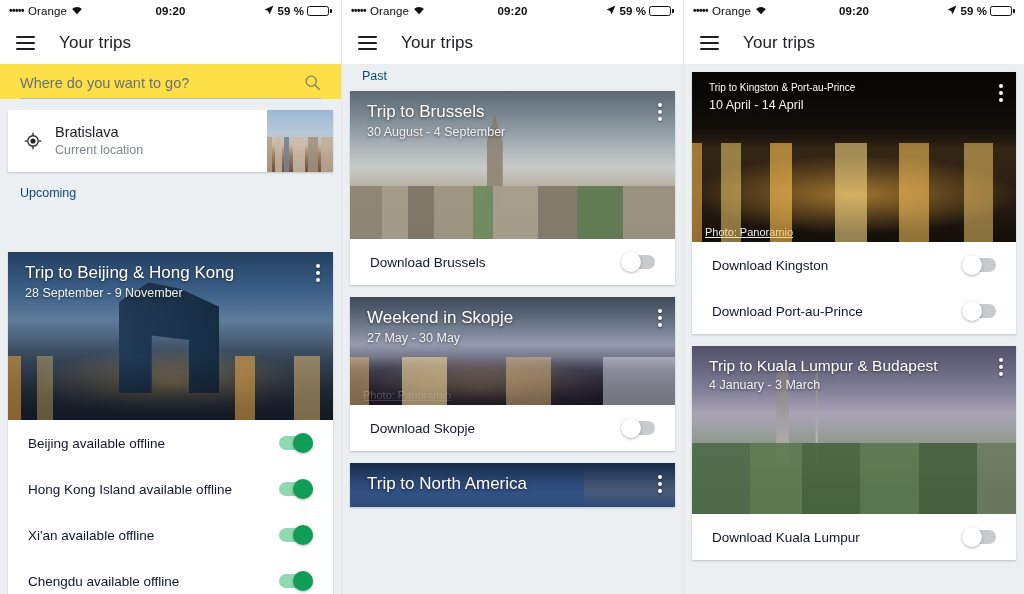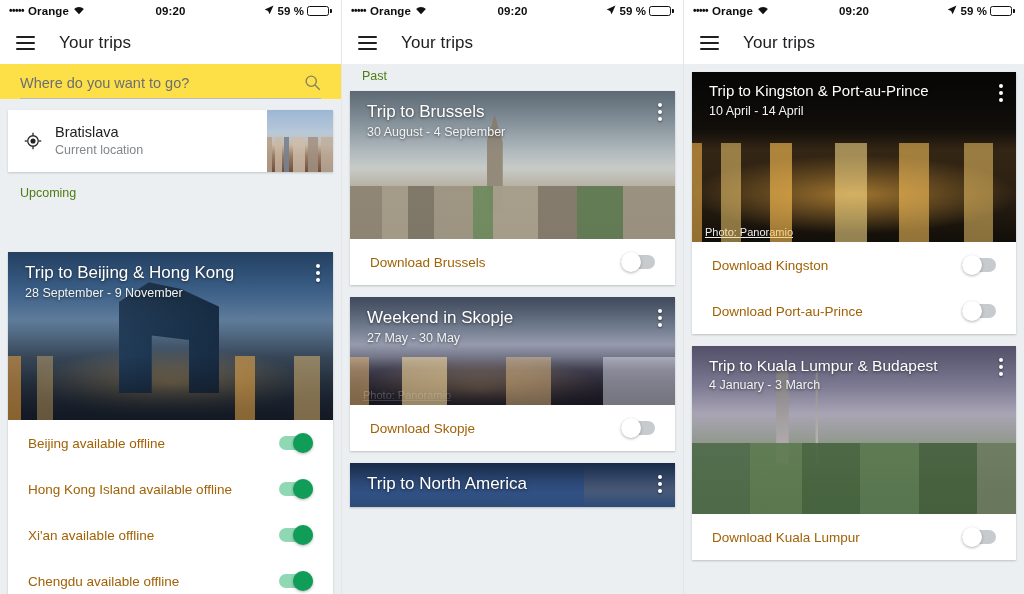--- a/index.html
+++ b/index.html
@@ -23,21 +23,21 @@
   .phone.p2, .phone.p3 { border-left: 1px solid #e6e6e6; }
 
   
   .statusbar {
     height: 22px; background: #fff; display: flex; align-items: center;
     padding: 0 9px; font-size: 11.5px; font-weight: bold; color: #0d0d0d;
     letter-spacing: 0.1px;
   }
   .sb-left { display: flex; align-items: center; gap: 4px; flex: 1 1 0; }
   .sb-dots { letter-spacing: -0.5px; font-size: 10px; line-height: 1; }
-  .sb-carrier { font-weight: bold; }
+  .sb-carrier { font-weight: normal; }
   .sb-wifi { font-size: 11px; line-height: 1; }
   .sb-center { flex: 0 0 auto; }
   .sb-right { display: flex; align-items: center; gap: 3px; flex: 1 1 0; justify-content: flex-end; }
   .sb-loc { font-size: 11px; transform: rotate(0deg); }
   .battery {
     display: inline-flex; align-items: center; gap: 1px;
   }
   .bat-body {
     width: 22px; height: 10px; border: 1.3px solid #111; border-radius: 2.5px;
     position: relative; padding: 1px;
@@ -82,21 +82,21 @@
   .loc-thumb {
     width: 66px; flex: 0 0 auto; position: relative; overflow: hidden;
     background: linear-gradient(to bottom, #9cb7d4 0%, #b9c9d8 38%, #c9b9a6 56%, #9a7b63 74%, #6e4f3c 100%);
   }
   .loc-thumb::after {
     content: ""; position: absolute; left: 0; right: 0; top: 44%; bottom: 0;
     background:
       linear-gradient(90deg, rgba(180,160,140,.85) 0 8%, transparent 8% 12%, rgba(200,185,165,.8) 12% 22%, transparent 22% 26%, rgba(120,130,145,.9) 26% 34%, transparent 34% 40%, rgba(205,190,172,.8) 40% 58%, transparent 58% 62%, rgba(160,145,130,.85) 62% 78%, transparent 78% 82%, rgba(190,175,158,.8) 82% 100%);
   }
 
-  .sectionlabel { padding: 14px 20px 8px 20px; font-size: 12.5px; color: #4d7c0f; }
+  .sectionlabel { padding: 14px 20px 8px 20px; font-size: 12.5px; color: #0c4a6e; }
   .sectionlabel.past-top { padding-top: 5px; }
 
   
   .card {
     margin: 0 8px 12px 8px; background: #fff;
     box-shadow: 0 1px 2px rgba(0,0,0,.2);
   }
   .card-hero { position: relative; width: 100%; overflow: hidden; }
   .card-hero .scrim {
     position: absolute; inset: 0;
@@ -121,21 +121,21 @@
   .attrib {
     position: absolute; left: 13px; bottom: 4px; font-size: 11px; color: #eee;
     text-decoration: underline; text-shadow: 0 1px 2px rgba(0,0,0,.7);
   }
 
   
   .togglerow {
     display: flex; align-items: center; justify-content: space-between;
     height: 46px; padding: 0 20px; background: #fff;
   }
-  .togglerow .lbl { font-size: 13.5px; color: #a16207; }
+  .togglerow .lbl { font-size: 13.5px; color: #0f172a; }
   .switch { position: relative; width: 34px; height: 14px; flex: 0 0 auto; cursor: pointer; }
   .switch .track { position: absolute; top: 0; left: 0; width: 34px; height: 14px; border-radius: 7px; }
   .switch .thumb {
     position: absolute; top: -3px; width: 20px; height: 20px; border-radius: 50%;
     box-shadow: 0 1px 3px rgba(0,0,0,.3);
   }
   .switch.on .track { background: #8fd8b4; }
   .switch.on .thumb { right: 0; background: #0f9d58; }
   .switch.off .track { background: #9aa0a6; opacity: .55; }
   .switch.off .thumb { left: 0; background: #ffffff; }
@@ -489,21 +489,21 @@
         </div>
       <div class="apptitle">Your trips</div>
     </div>
 
     <div class="body" style="top:66px">
 
       <div class="card" style="margin-top:6px">
         <div class="card-hero hero-kingston">
           <div class="scrim"></div>
           <div class="card-hero-texts">
-            <div class="card-title" style="font-size:15px">Trip to Kingston &amp; Port-au-Prince</div>
+            <div class="card-title" style="font-size:10px">Trip to Kingston &amp; Port-au-Prince</div>
             <div class="card-dates">10 April - 14 April</div>
           </div>
           <div class="kebab">
               <i></i>
               <i></i>
               <i></i>
             </div>
           <div class="attrib">Photo: Panoramio</div>
         </div>
         <div class="togglerow">

